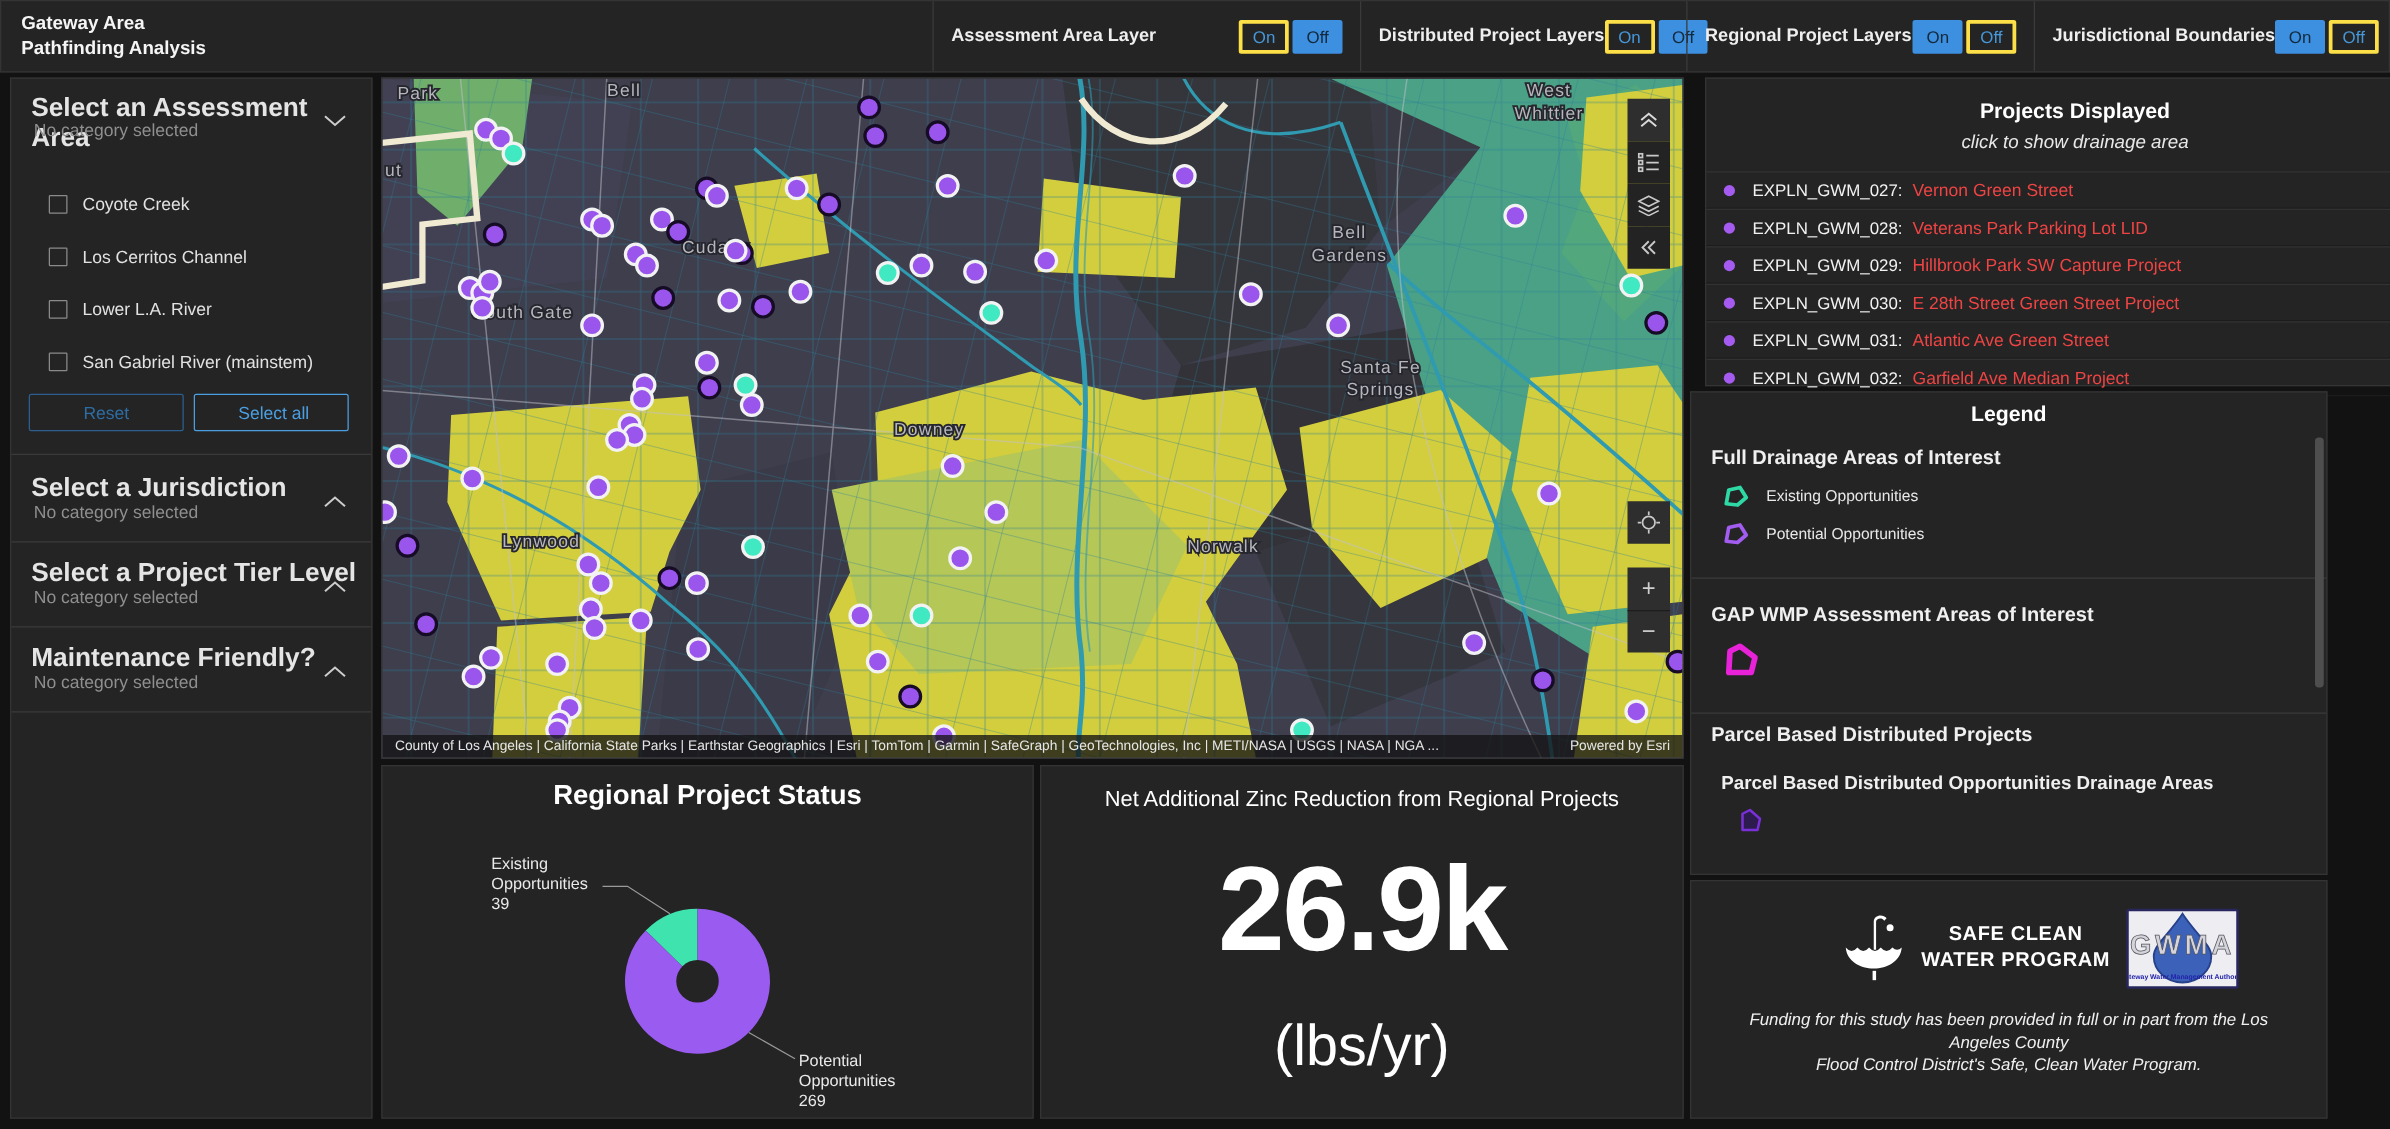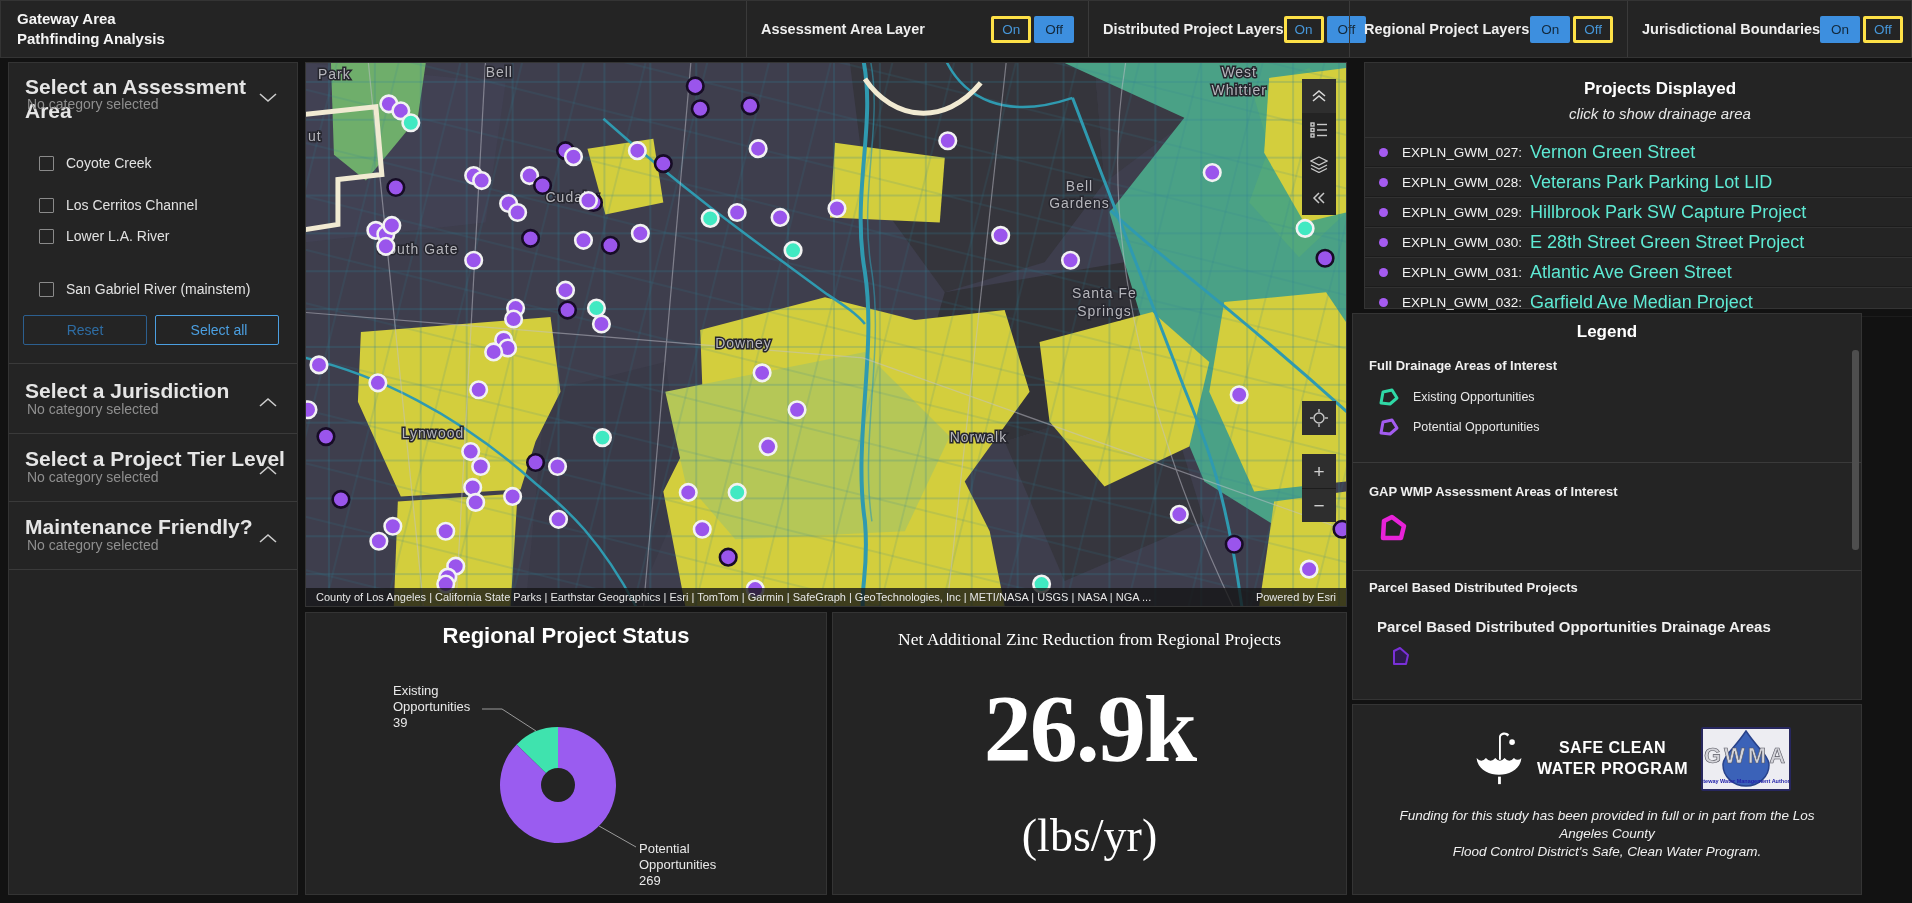--- a/index.html
+++ b/index.html
@@ -43,43 +43,43 @@
   .zoombtn-glyph{color:#cfcfcf;font-size:19px;line-height:1;}
 
   
   #projects-panel{left:1364px;top:62px;width:592px;height:247px;}
   .rp-title{position:absolute;width:100%;text-align:center;font-size:17px;font-weight:bold;color:#ffffff;}
   .rp-sub{position:absolute;width:100%;text-align:center;font-size:15px;font-style:italic;color:#e8e8e8;}
   #proj-list{position:absolute;left:0;top:74px;width:100%;}
   .proj-row{height:28px;display:flex;align-items:center;border-bottom:1px solid #1c1c1c;border-top:1px solid #323232;cursor:pointer;}
   .proj-bullet{width:9px;height:9px;border-radius:50%;margin:0 14px 0 14px;flex:none;}
   .proj-code{font-size:13.5px;color:#f2f2f2;white-space:pre;}
-  .proj-name{font-size:18px;color:#5eead4;margin-left:8px;white-space:nowrap;}
+  .proj-name{font-size:14px;color:#ef4444;margin-left:8px;white-space:nowrap;}
   .vscroll{position:absolute;width:7px;border-radius:3px;background:#4e4e4e;}
 
   #legend-panel{left:1352px;top:313px;width:510px;height:387px;}
-  .lg-head{position:absolute;left:16px;font-size:13px;font-weight:bold;color:#f0f0f0;}
+  .lg-head{position:absolute;left:16px;font-size:16px;font-weight:bold;color:#f0f0f0;}
   .lg-row{position:absolute;display:flex;align-items:center;gap:12px;}
   .lg-label{font-size:12.5px;color:#e8e8e8;}
   .lg-div{position:absolute;left:0;width:100%;height:1px;background:#3a3a3a;}
 
   #logos-panel{left:1352px;top:704px;width:510px;height:191px;}
   #scwp{position:absolute;left:118px;top:22px;display:flex;align-items:center;text-align:center;}
   #scwp-text{margin-left:10px;color:#ffffff;font-weight:bold;font-size:16px;letter-spacing:0.5px;line-height:21px;}
   #gwma-box{position:absolute;left:348px;top:22px;width:90px;height:64px;background:#ededf2;border:2px solid #27275e;border-radius:2px;box-sizing:border-box;}
   #funding{position:absolute;left:0;top:102px;width:100%;text-align:center;font-size:13.5px;font-style:italic;color:#f0f0f0;line-height:18px;padding:0 26px;box-sizing:border-box;}
 
   
   #donut-panel{left:305px;top:612px;width:522px;height:283px;}
   #donut-title{position:absolute;width:100%;top:10px;text-align:center;font-size:22px;font-weight:bold;color:#ffffff;}
   #donut-svg{position:absolute;left:0;top:34px;}
   .donut-label{font-size:13px;fill:#e9e9e9;}
   .leader{stroke:#9a9a9a;stroke-width:1;fill:none;}
 
-  #kpi-panel{left:832px;top:612px;width:515px;height:283px;font-family:Liberation Serif, serif;}
+  #kpi-panel{left:832px;top:612px;width:515px;height:283px;}
   #kpi-title{position:absolute;width:100%;top:16px;text-align:center;font-size:17.5px;color:#ffffff;}
   #kpi-value{position:absolute;width:100%;top:60px;text-align:center;font-size:96px;font-weight:bold;letter-spacing:-2px;color:#ffffff;}
   #kpi-unit{position:absolute;width:100%;top:196px;text-align:center;font-size:46px;color:#ffffff;}
 
   .city-label{font-size:14px;fill:#b6b6bc;paint-order:stroke;stroke:#26262e;stroke-width:3px;letter-spacing:1px;}
 </style>
 </head>
 <body>
 
 <div id="root">
@@ -131,21 +131,21 @@
     </div>
     <div id="assessment-options">
         <div class="opt-row" style="top: 92px;">
           <span class="cbx"></span>
           <span class="opt-label">Coyote Creek</span>
         </div>
         <div class="opt-row" style="top: 134px;">
           <span class="cbx"></span>
           <span class="opt-label">Los Cerritos Channel</span>
         </div>
-        <div class="opt-row" style="top: 165px;">
+        <div class="opt-row" style="top: 176px;">
           <span class="cbx"></span>
           <span class="opt-label">Lower L.A. River</span>
         </div>
         <div class="opt-row" style="top: 218px;">
           <span class="cbx"></span>
           <span class="opt-label">San Gabriel River (mainstem)</span>
         </div>
       </div>
     <button id="reset-btn" class="sb-btn" style="top:252px">Reset</button>
     <button id="selectall-btn" class="sb-btn" style="top:252px">Select all</button>

